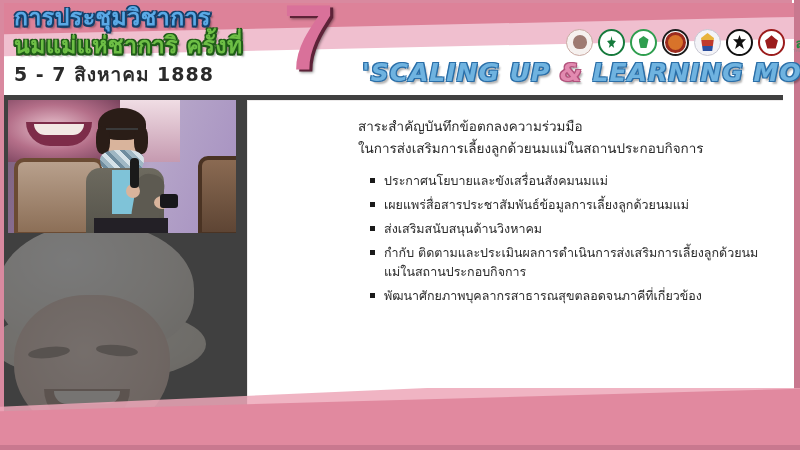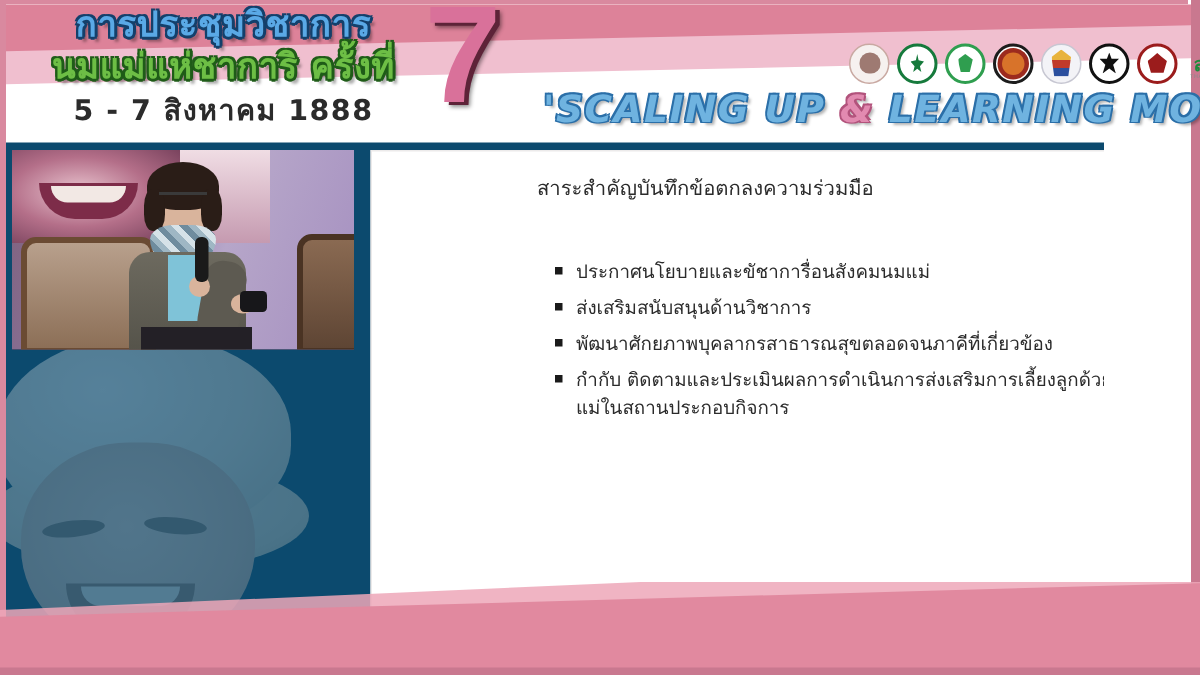--- a/index.html
+++ b/index.html
@@ -21,21 +21,21 @@
   .frame-inner-r{position:absolute;right:6px;top:0;width:2px;height:450px;background:#ffffff;}
 
   
   #header{position:absolute;left:4px;top:3px;width:790px;height:92px;overflow:hidden;background:#ffffff;}
   .band{position:absolute;left:-40px;width:900px;}
   .band-a{top:-14px;height:46px;background:#dd8299;transform:rotate(-1.25deg);transform-origin:left center;}
   .band-b{top:30px;height:24px;background:#f0bfcf;transform:rotate(-1.25deg);transform-origin:left center;}
   .band-c{top:52px;height:60px;background:#ffffff;transform:rotate(-1.25deg);transform-origin:left center;}
 
   
-  #title-block{position:absolute;left:14px;top:2px;width:270px;text-align:center;z-index:6;}
+  #title-block{position:absolute;left:14px;top:2px;width:270px;z-index:6;}
   .th-line1{
     font-size:23px;font-weight:bold;color:#5aa9e6;letter-spacing:.5px;
     line-height:30px;white-space:nowrap;
     text-shadow:-1.5px -1.5px 0 #14406b, 1.5px -1.5px 0 #14406b, -1.5px 1.5px 0 #14406b,
                  1.5px 1.5px 0 #14406b, 0 2px 0 #14406b, 2px 0 0 #14406b, 3px 3px 2px rgba(0,0,0,.35);
   }
   .th-line2{
     font-size:23px;font-weight:bold;color:#6dbe45;letter-spacing:.5px;
     line-height:30px;white-space:nowrap;margin-top:-2px;
     text-shadow:-1.5px -1.5px 0 #1f5c18, 1.5px -1.5px 0 #1f5c18, -1.5px 1.5px 0 #1f5c18,
@@ -100,21 +100,21 @@
     text-shadow:-1.2px -1.2px 0 #2b6fa8,1.2px -1.2px 0 #2b6fa8,-1.2px 1.2px 0 #2b6fa8,
                  1.2px 1.2px 0 #2b6fa8,2.5px 2.5px 2px rgba(0,0,0,.3);
   }
   #tagline .pink{
     color:#e28ab0;
     text-shadow:-1.2px -1.2px 0 #b2537c,1.2px -1.2px 0 #b2537c,-1.2px 1.2px 0 #b2537c,
                  1.2px 1.2px 0 #b2537c,2.5px 2.5px 2px rgba(0,0,0,.3);
   }
 
   
-  #body-area{position:absolute;left:4px;top:95px;width:732px;height:351px;background:#0c4a6e;overflow:hidden;}
+  #body-area{position:absolute;left:4px;top:95px;width:732px;height:351px;background:#404040;overflow:hidden;padding-left:47px;}
 
   
   #baby-watermark{position:absolute;left:-12px;top:126px;width:226px;height:232px;overflow:hidden;opacity:.30;}
   .baby-hat{position:absolute;left:6px;top:2px;width:196px;height:132px;border-radius:50% 50% 44% 44%;
             background:radial-gradient(ellipse at 36% 28%,#ffffff 0%,#e9e4dc 55%,#c9c2b6 100%);}
   .baby-hat-brim{position:absolute;left:0;top:86px;width:214px;height:74px;border-radius:50%;
             background:radial-gradient(ellipse at 40% 35%,#f4efe7 0%,#d8d1c4 70%,#bdb5a7 100%);}
   .baby-face{position:absolute;left:22px;top:74px;width:156px;height:140px;border-radius:48% 48% 52% 52%;
             background:radial-gradient(ellipse at 45% 40%,#f0d9cf 0%,#dcc0b4 60%,#c4a79b 100%);}
   .baby-eye{position:absolute;width:42px;height:11px;border-radius:50%;background:#8e7c72;}
@@ -274,38 +274,43 @@
       <div class="vi-mic"></div>
       <div class="vi-hand2"></div>
       <div class="vi-device"></div>
       <div class="vi-lap"></div>
     </div>
 
     <div id="content-panel">
 
       <div id="heading">
         <div class="head-line">สาระสำคัญบันทึกข้อตกลงความร่วมมือ</div>
+        <div class="head-line">ในการส่งเสริมการเลี้ยงลูกด้วยนมแม่ในสถานประกอบกิจการ</div>
       </div>
 
       <div id="bullets">
         <div class="bullet-row">
           <span class="bullet-mark"></span>
-          <span class="bullet-text">ประกาศนโยบายและขัชาการื่อนสังคมนมแม่</span>
-        </div>
-        <div class="bullet-row">
-          <span class="bullet-mark"></span>
-          <span class="bullet-text">ส่งเสริมสนับสนุนด้านวิชาการ</span>
+          <span class="bullet-text">ประกาศนโยบายและขังเสรื่อนสังคมนมแม่</span>
+        </div>
+        <div class="bullet-row">
+          <span class="bullet-mark"></span>
+          <span class="bullet-text">เผยแพร่สื่อสารประชาสัมพันธ์ข้อมูลการเลี้ยงลูกด้วยนมแม่</span>
+        </div>
+        <div class="bullet-row">
+          <span class="bullet-mark"></span>
+          <span class="bullet-text">ส่งเสริมสนับสนุนด้านวิงหาคม</span>
+        </div>
+        <div class="bullet-row">
+          <span class="bullet-mark"></span>
+          <span class="bullet-text">กำกับ ติดตามและประเมินผลการดำเนินการส่งเสริมการเลี้ยงลูกด้วยนมแม่ในสถานประกอบกิจการ</span>
         </div>
         <div class="bullet-row">
           <span class="bullet-mark"></span>
           <span class="bullet-text">พัฒนาศักยภาพบุคลากรสาธารณสุขตลอดจนภาคีที่เกี่ยวข้อง</span>
-        </div>
-        <div class="bullet-row">
-          <span class="bullet-mark"></span>
-          <span class="bullet-text">กำกับ ติดตามและประเมินผลการดำเนินการส่งเสริมการเลี้ยงลูกด้วยนมแม่ในสถานประกอบกิจการ</span>
         </div>
       </div>
 
     </div>
   </div>
 
   <div id="bottom-wave">
     <div class="wave-hi"></div>
     <div class="wave-main"></div>
     <div class="wave-dark"></div>

